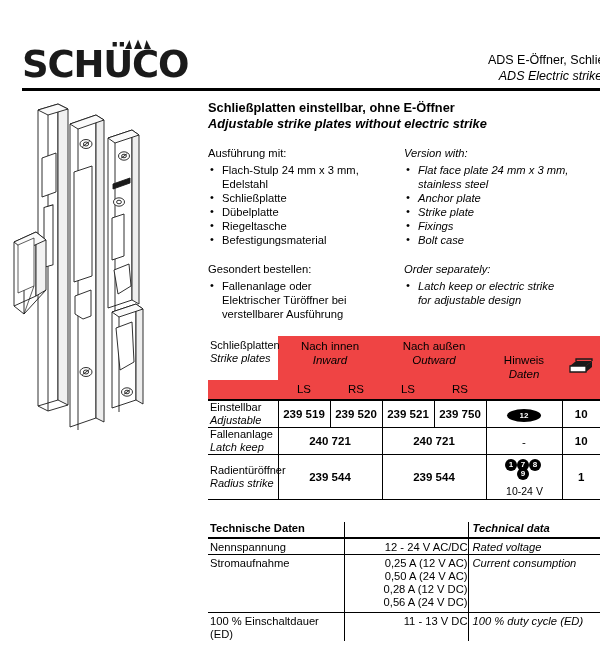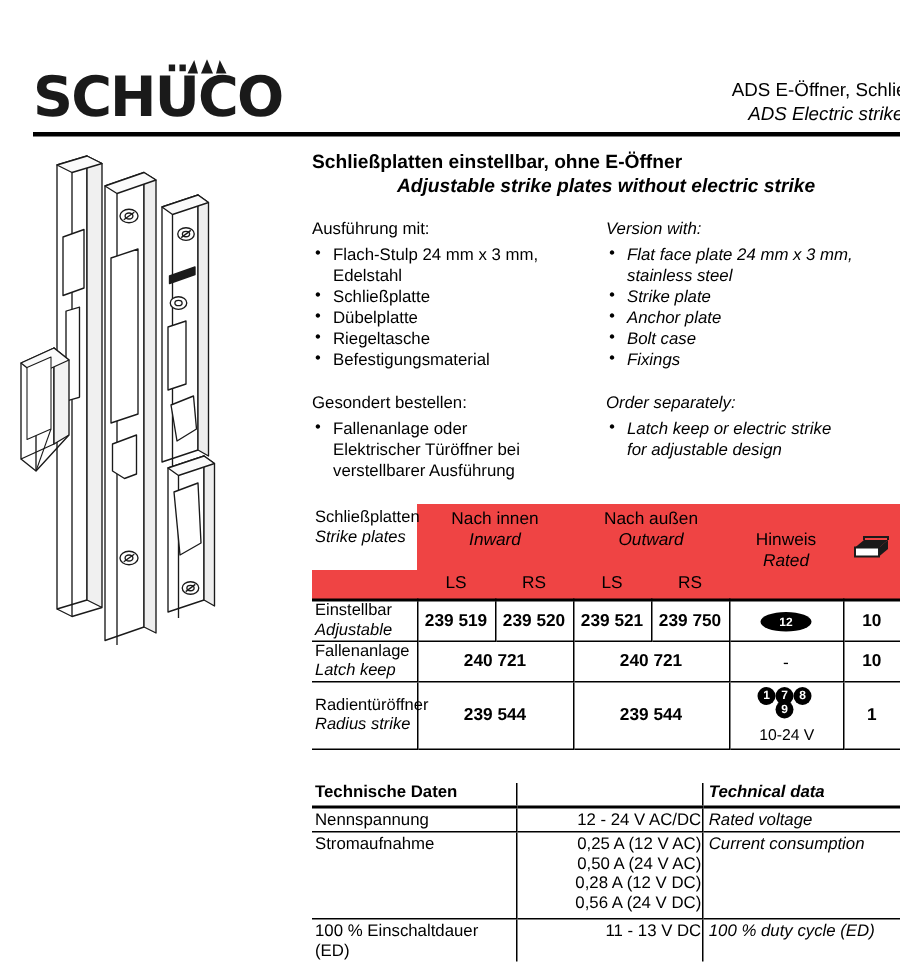--- a/index.html
+++ b/index.html
@@ -93,21 +93,20 @@
   .title-de {
     font-size: 12.8px;
     font-weight: bold;
     line-height: 16px;
   }
   .title-en {
     font-size: 12.8px;
     font-weight: bold;
     font-style: italic;
     line-height: 16px;
-    text-align: center;
   }
 
   
   .feat-cols {
     display: flex;
     margin-top: 14px;
   }
   .feat-col {
     width: 196px;
   }
@@ -436,24 +435,24 @@
           <li class="nobul">verstellbarer Ausführung</li>
         </ul>
       </div>
     </div>
 
     <div class="feat-col en">
       <div class="feat-head">Version with:</div>
       <ul class="feat">
         <li>Flat face plate 24 mm x 3 mm,</li>
         <li class="nobul">stainless steel</li>
+        <li>Anchor plate</li>
         <li>Strike plate</li>
-        <li>Anchor plate</li>
+        <li>Fixings</li>
         <li>Bolt case</li>
-        <li>Fixings</li>
       </ul>
       <div class="sec2">
         <div class="feat-head">Order separately:</div>
         <ul class="feat">
           <li>Latch keep or electric strike</li>
           <li class="nobul">for adjustable design</li>
         </ul>
       </div>
     </div>
   </div>
@@ -477,21 +476,21 @@
         <td class="hdr-gray th-dir" colspan="2">
           <div>Nach innen</div>
           <div class="en">Inward</div>
         </td>
         <td class="hdr-gray th-dir" colspan="2">
           <div>Nach außen</div>
           <div class="en">Outward</div>
         </td>
         <td class="hdr-gray th-note" rowspan="2">
           <div>Hinweis</div>
-          <div class="en">Rated</div>
+          <div class="en">Daten</div>
         </td>
         <td class="hdr-gray th-box" rowspan="2">
           <svg width="26" height="18" viewBox="0 0 26 18">
             <path d="M2 9 L8 4 L24 4 L18 9 Z" fill="#1a1a1a"></path>
             <path d="M2 9 L18 9 L18 15 L2 15 Z" fill="#ffffff" stroke="#1a1a1a" stroke-width="1.3"></path>
             <path d="M18 9 L24 4 L24 10 L18 15 Z" fill="#1a1a1a"></path>
             <path d="M8 4 L8 2 L24 2 L24 4" fill="none" stroke="#1a1a1a" stroke-width="1.3"></path>
           </svg>
         </td>
       </tr>

